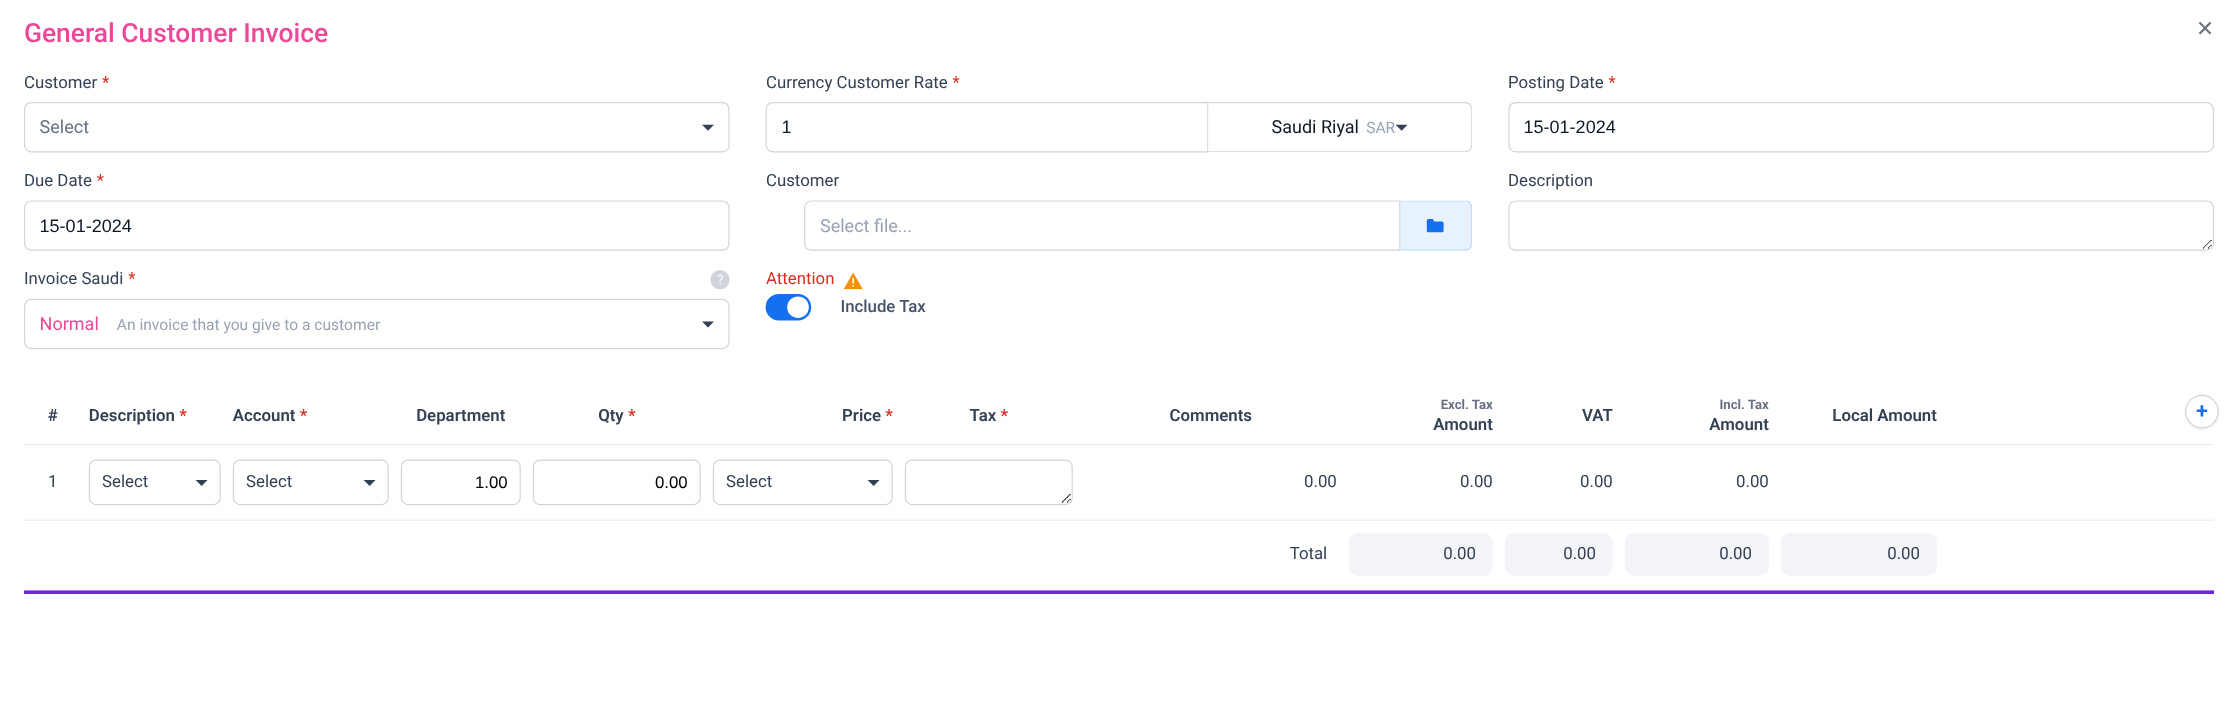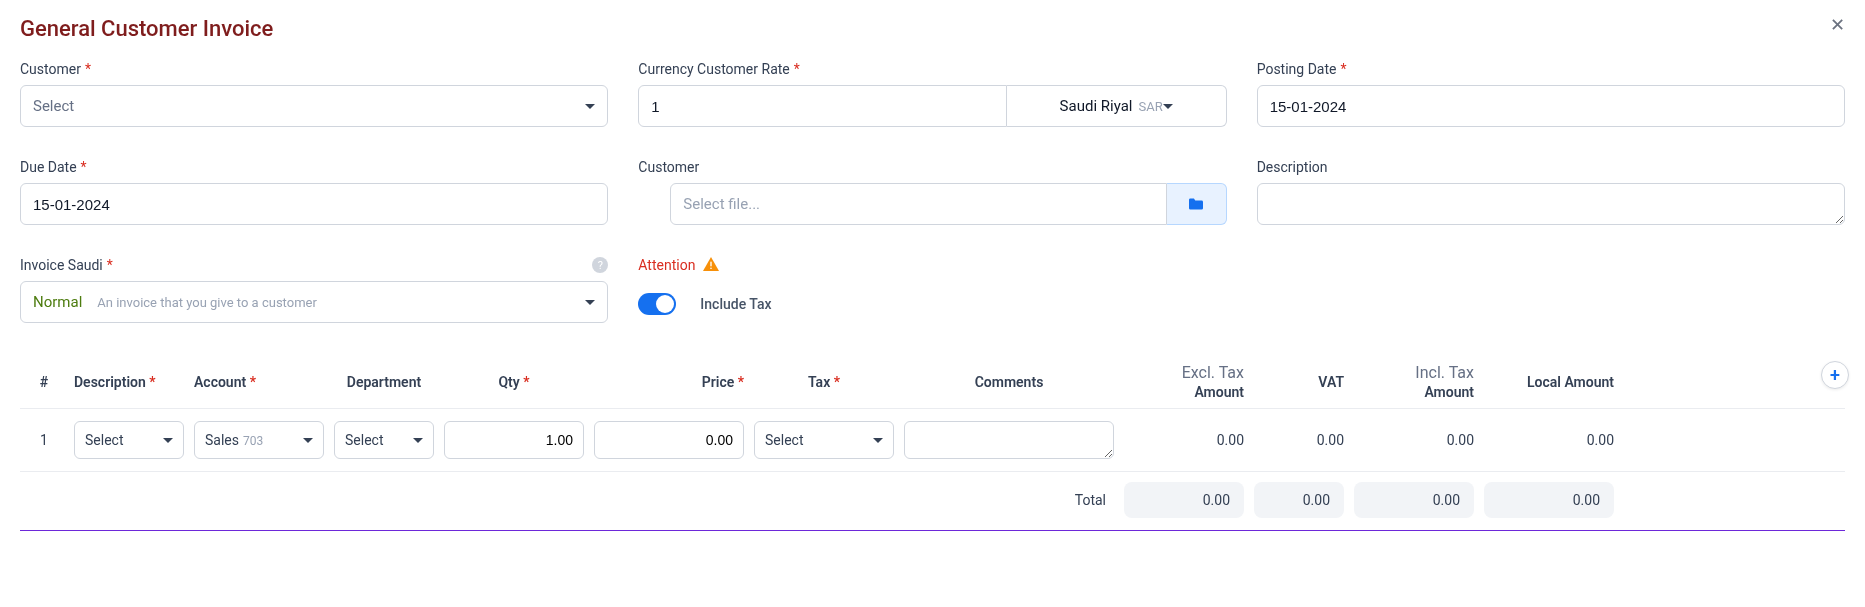--- a/index.html
+++ b/index.html
@@ -13,32 +13,32 @@
   }
   .header {
     display: flex;
     justify-content: space-between;
     align-items: flex-start;
     margin-bottom: 20px;
   }
   .title {
     font-size: 22px;
     font-weight: 500;
-    color: #7f1d1d;
+    color: #ec4899;
   }
   .close-x {
     font-size: 18px;
     color: #6b7280;
     cursor: pointer;
     line-height: 1;
   }
   .form-grid {
     display: grid;
     grid-template-columns: 1fr 1fr 1fr;
-    gap: 32px 30px;
+    gap: 16px 30px;
     margin-bottom: 32px;
   }
   .field { display: flex; flex-direction: column; }
   .label {
     font-size: 14px;
     color: #344054;
     margin-bottom: 8px;
     display: flex;
     align-items: center;
     gap: 4px;
@@ -109,24 +109,24 @@
     border: 1px solid #b6d7ff;
     border-left: none;
     border-top-right-radius: 6px;
     border-bottom-right-radius: 6px;
     background: #e8f2ff;
     display: flex;
     align-items: center;
     justify-content: center;
     cursor: pointer;
   }
-  .invoice-type .value-main { color: #4d7c0f; }
+  .invoice-type .value-main { color: #ec4899; }
   .invoice-type .value-sub  { color: #98a2b3; font-size: 13px; margin-left: 15px; }
 
-  .attention-row { display: flex; align-items: flex-start; gap: 8px; margin-bottom: 20px; }
+  .attention-row { display: flex; align-items: flex-end; gap: 8px; margin-bottom: 4px; }
   .attention-label { color: #d92d20; font-size: 14px; }
   .warn-icon { color: #f79009; }
 
   .toggle-row { display: flex; align-items: center; gap: 12px; }
   .toggle {
     width: 38px; height: 22px; border-radius: 11px;
     background: #1570ef; position: relative; cursor: pointer;
   }
   .toggle .knob {
     position: absolute; top: 2px; right: 2px;
@@ -144,22 +144,22 @@
     gap: 10px;
     padding: 8px 4px;
   }
   .tbl-head {
     border-bottom: 1px solid #eaecf0;
     font-weight: 600;
     color: #344054;
     position: relative;
   }
   .tbl-head .sub {
-    font-size: 16px;
-    font-weight: 400;
+    font-size: 11px;
+    font-weight: 700;
     color: #667085;
     display: block;
     margin-bottom: 2px;
   }
   .th-center { text-align: center; }
   .th-right  { text-align: right; }
   .tbl-row { border-bottom: 1px solid #eaecf0; padding: 12px 4px; }
   .mini-select {
     height: 38px;
     border: 1px solid #d0d5dd;
@@ -207,21 +207,21 @@
     box-shadow: 0 1px 3px rgba(0,0,0,0.08);
   }
   .add-plus { color: #1570ef; font-size: 18px; line-height: 1; font-weight: 600; }
 
   .totals-row {
     display: grid;
     grid-template-columns: 40px 110px 130px 100px 140px 150px 140px 210px 120px 90px 120px 130px;
     gap: 10px;
     align-items: center;
     padding: 10px 4px 12px;
-    border-bottom: 1px solid #6d28d9;
+    border-bottom: 3px solid #6d28d9;
   }
   .total-label { text-align: right; grid-column: 8; font-weight: 400; color: #344054; padding-right: 8px;}
   .total-box {
     height: 36px;
     background: #f2f4f7;
     border-radius: 8px;
     display: flex;
     align-items: center;
     justify-content: flex-end;
     padding: 0 14px;
@@ -371,24 +371,20 @@
     </div>
   </div>
 
   <div class="tbl-row">
     <div class="th-center">1</div>
     <div class="mini-select">
       <span>Select</span>
       <span class="caret"></span>
     </div>
     <div class="mini-select">
-      <span><span>Sales</span><span class="acct-code">703</span></span>
-      <span class="caret"></span>
-    </div>
-    <div class="mini-select">
       <span>Select</span>
       <span class="caret"></span>
     </div>
     <input class="mini-input" value="1.00" style="">
     <input class="mini-input" value="0.00" style="">
     <div class="mini-select">
       <span>Select</span>
       <span class="caret"></span>
     </div>
     <textarea class="mini-textarea" style=""></textarea>

